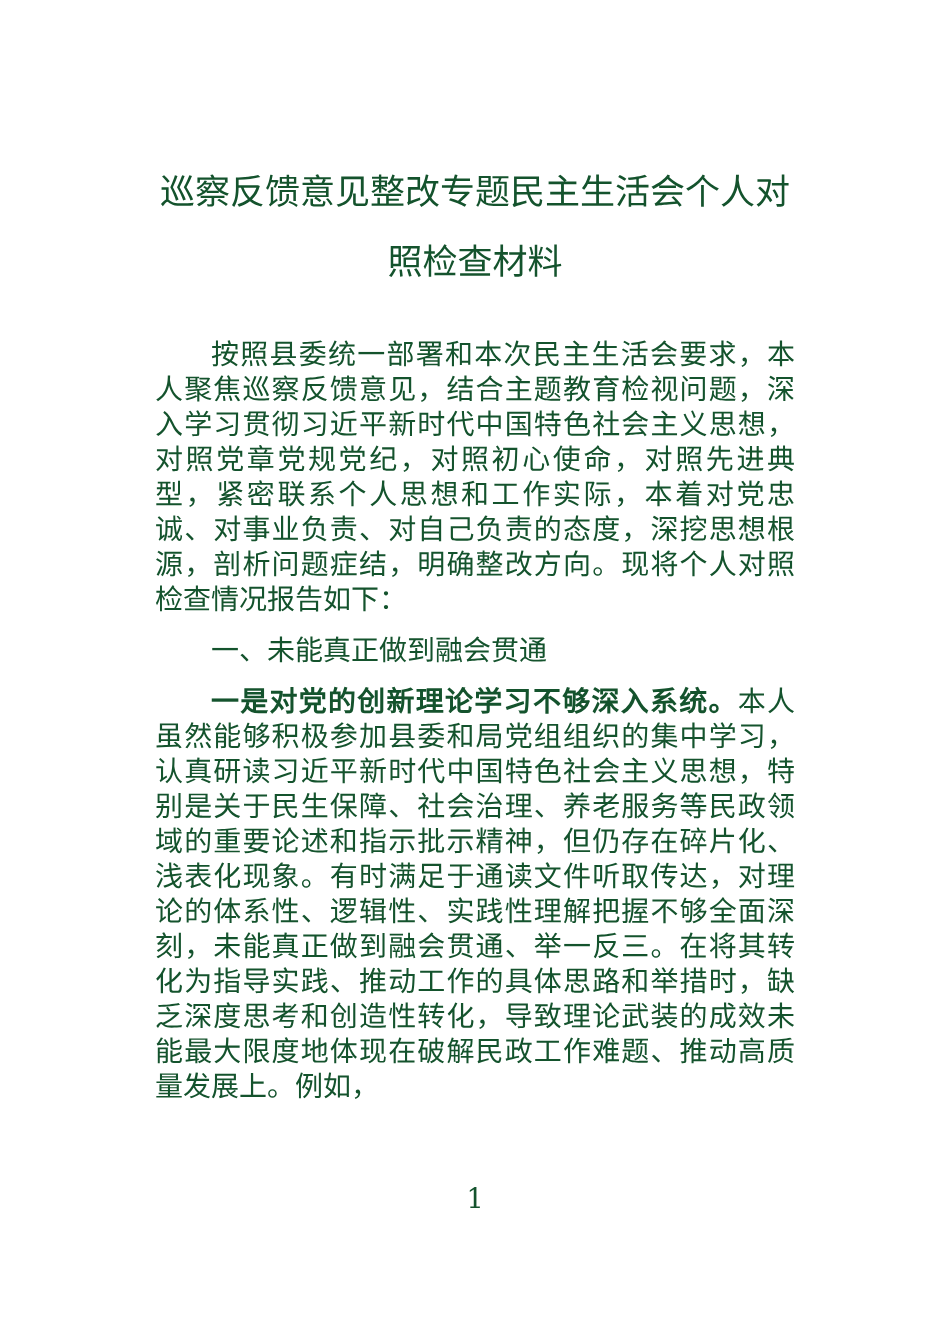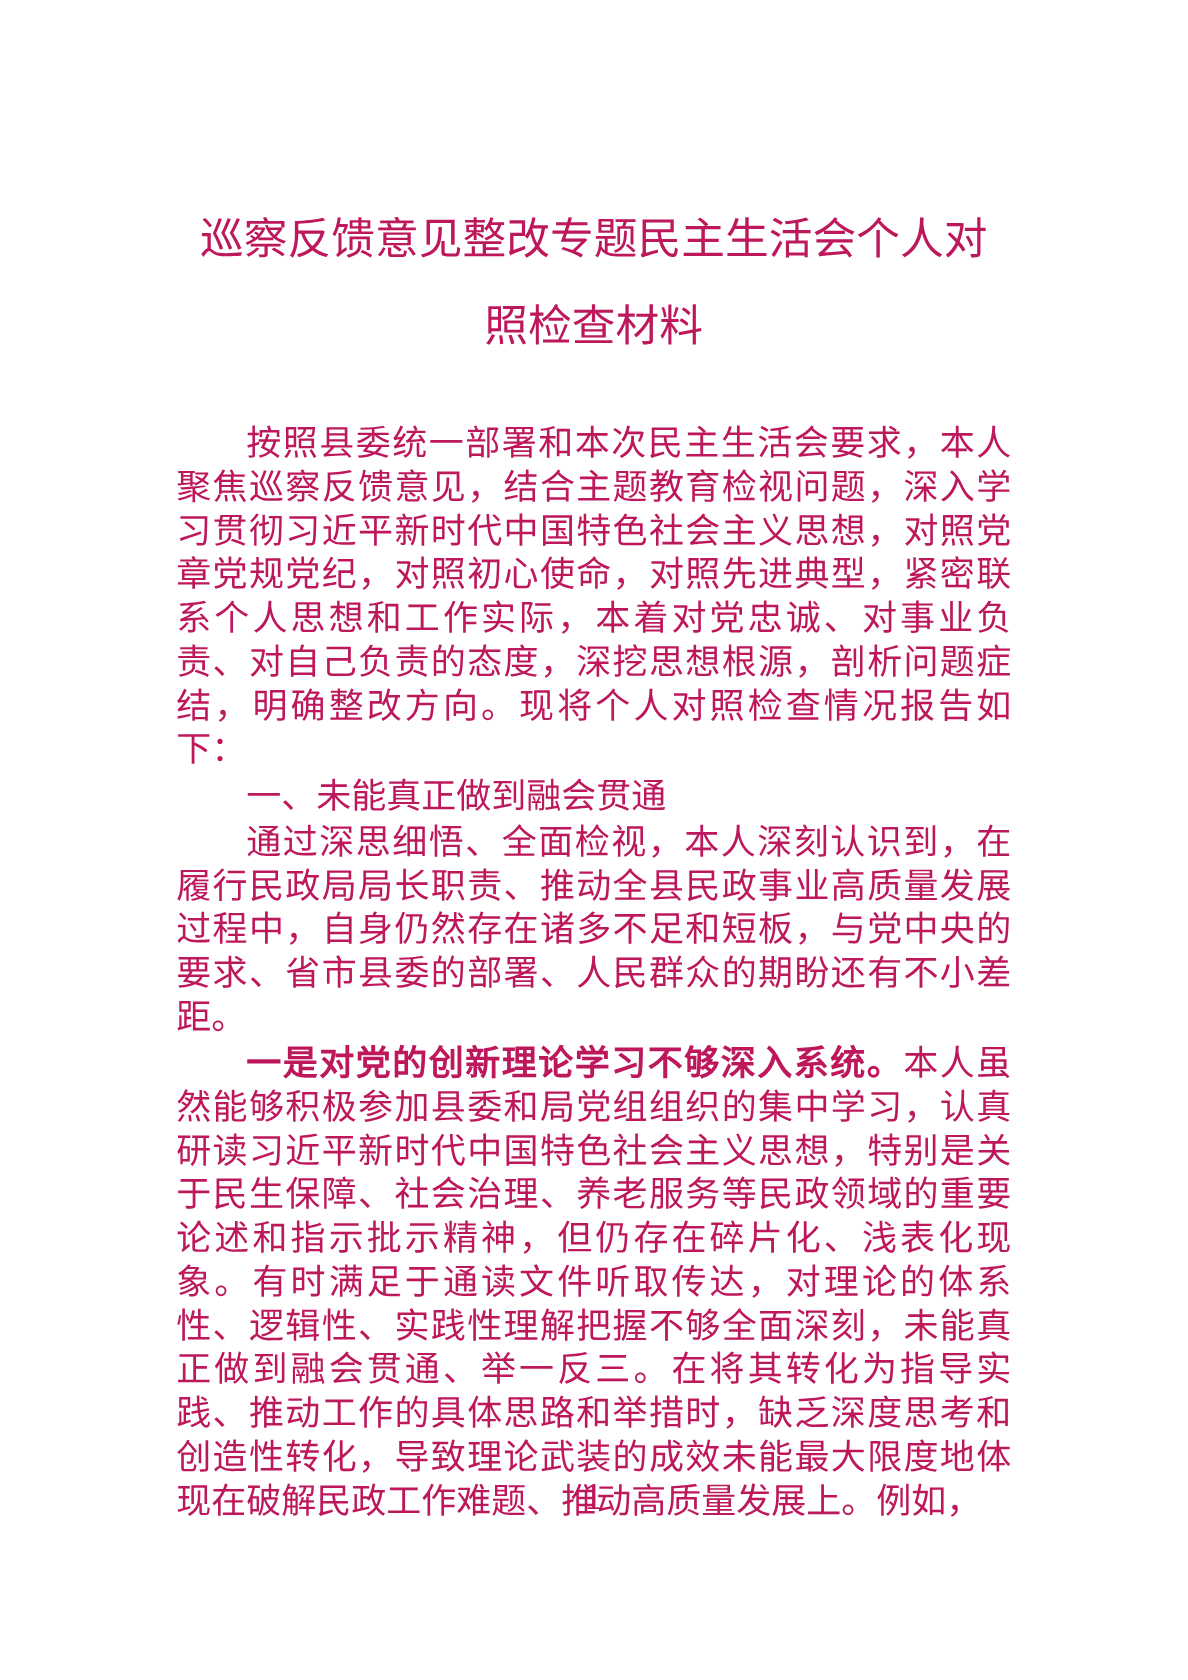--- a/index.html
+++ b/index.html
@@ -6,21 +6,21 @@
     margin: 0;
     padding: 0;
     background: #ffffff;
   }
   .page {
     position: relative;
     width: 950px;
     height: 1344px;
     margin: 0 auto;
     background: #ffffff;
-    color: #be185d;
+    color: #14532d;
     font-family: "Liberation Sans", "DejaVu Sans", sans-serif;
     overflow: hidden;
   }
   .doc-title {
     margin: 157px auto 0;
     width: 660px;
     font-size: 35px;
     line-height: 70px;
     font-weight: 400;
     text-align: center;
@@ -29,21 +29,21 @@
   .doc-body {
     width: 672px;
     margin: 40px auto 0;
     font-size: 28px;
     line-height: 35px;
     text-align: justify;
     text-justify: inter-ideograph;
     line-break: strict;
   }
   .doc-body p {
-    margin: 2px;
+    margin: 16px;
     padding: 0;
     text-indent: 2em;
   }
   .bold-lead {
     font-weight: 700;
   }
   .page-number {
     position: absolute;
     top: 1183px;
     left: 0;
@@ -57,19 +57,18 @@
 </head>
 <body>
 
 <div class="page">
 
   <div class="doc-title">巡察反馈意见整改专题民主生活会个人对照检查材料</div>
 
   <div class="doc-body">
     <p>按照县委统一部署和本次民主生活会要求，本人聚焦巡察反馈意见，结合主题教育检视问题，深入学习贯彻习近平新时代中国特色社会主义思想，对照党章党规党纪，对照初心使命，对照先进典型，紧密联系个人思想和工作实际，本着对党忠诚、对事业负责、对自己负责的态度，深挖思想根源，剖析问题症结，明确整改方向。现将个人对照检查情况报告如下：</p>
     <p>一、未能真正做到融会贯通</p>
-    <p>通过深思细悟、全面检视，本人深刻认识到，在履行民政局局长职责、推动全县民政事业高质量发展过程中，自身仍然存在诸多不足和短板，与党中央的要求、省市县委的部署、人民群众的期盼还有不小差距。</p>
     <p><span class="bold-lead">一是对党的创新理论学习不够深入系统。</span><span>本人虽然能够积极参加县委和局党组组织的集中学习，认真研读习近平新时代中国特色社会主义思想，特别是关于民生保障、社会治理、养老服务等民政领域的重要论述和指示批示精神，但仍存在碎片化、浅表化现象。有时满足于通读文件听取传达，对理论的体系性、逻辑性、实践性理解把握不够全面深刻，未能真正做到融会贯通、举一反三。在将其转化为指导实践、推动工作的具体思路和举措时，缺乏深度思考和创造性转化，导致理论武装的成效未能最大限度地体现在破解民政工作难题、推动高质量发展上。例如，</span></p>
   </div>
 
   <div class="page-number">1</div>
 
 </div>
 
 </body></html>

